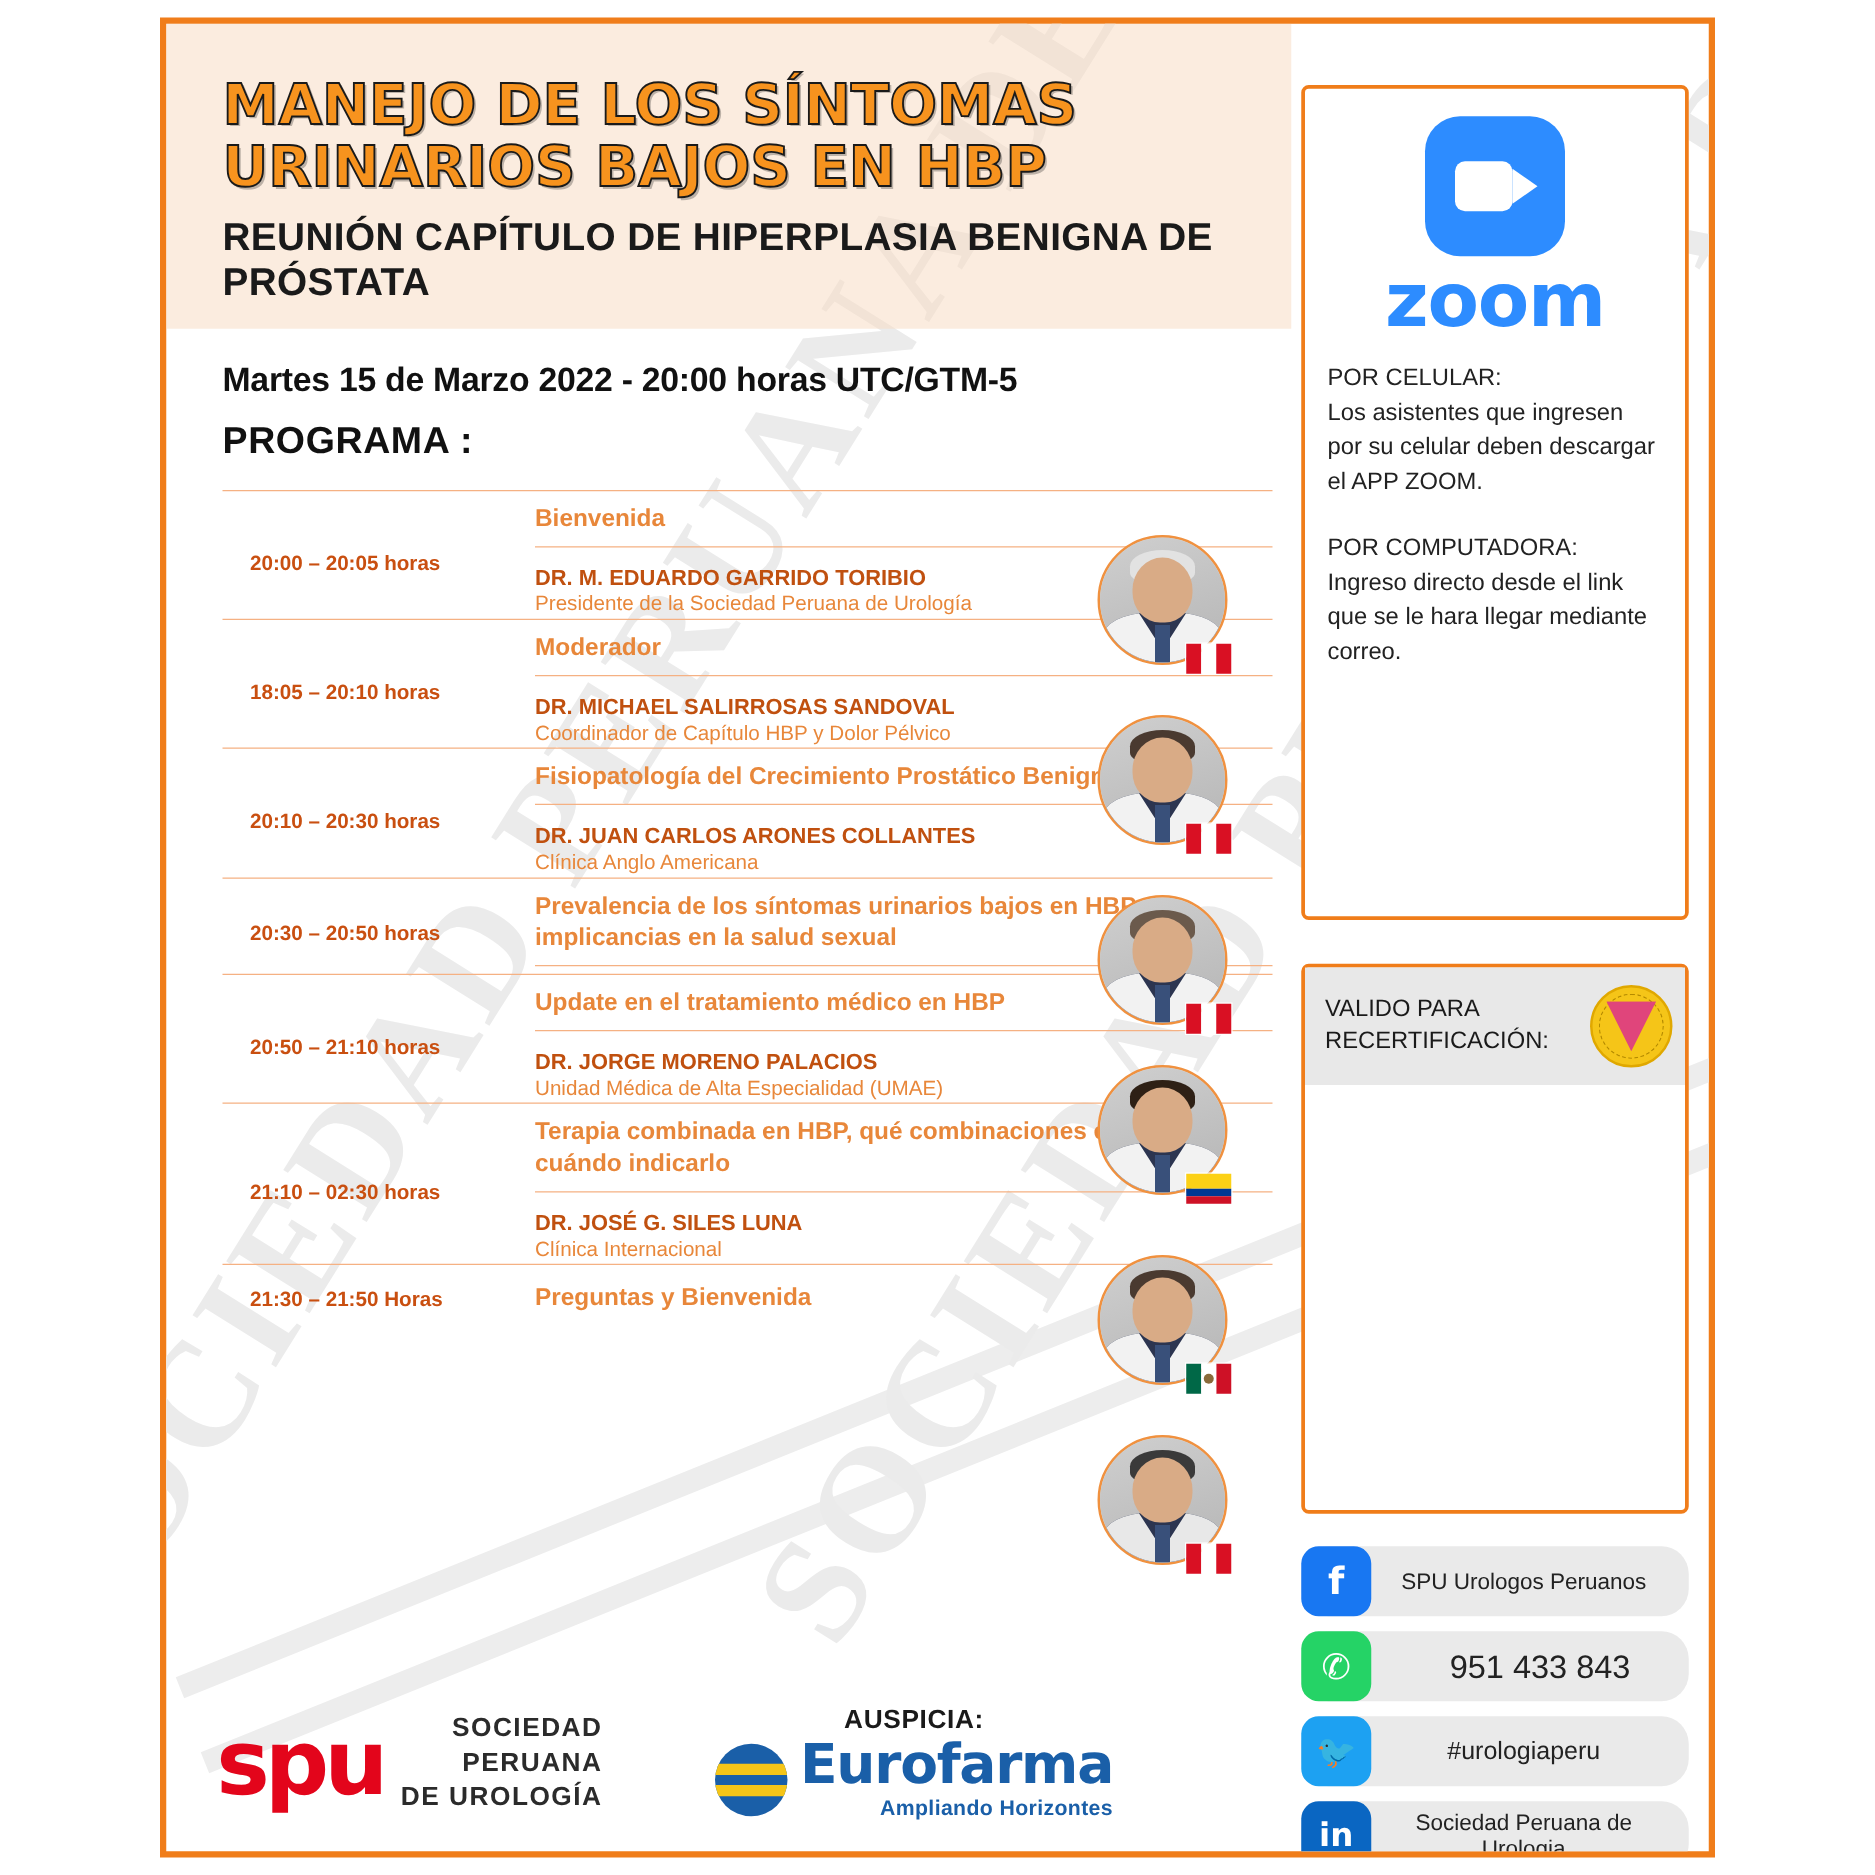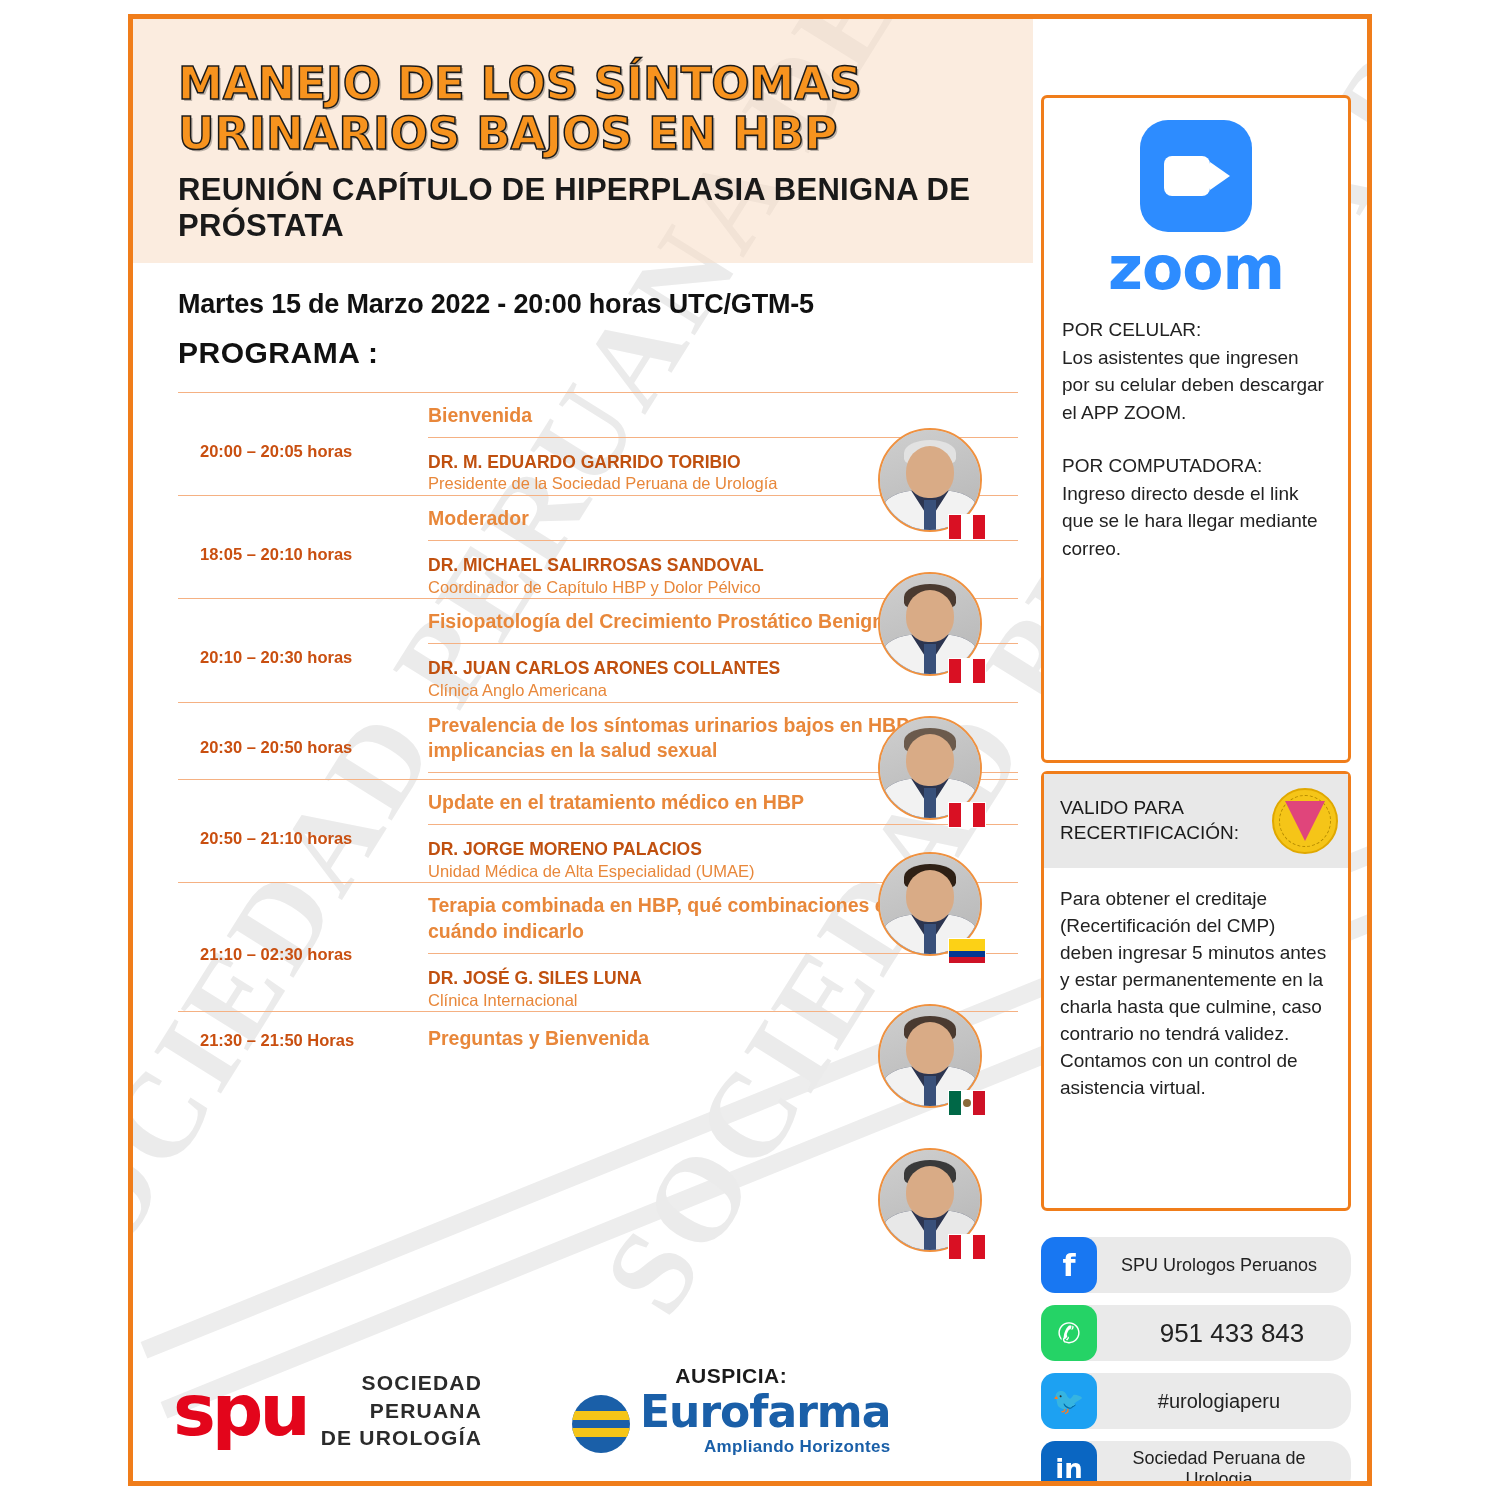--- a/index.html
+++ b/index.html
@@ -289,21 +289,21 @@
     font-size: 17px; font-weight: bold; color: #1a5fa8;
     letter-spacing: 0.3px; margin-top: 3px; text-align: right;
   }
   .zoom-box {
     border: 3px solid #f07d1a;
     border-radius: 6px;
     padding: 22px 18px 26px 18px;
     background: #fff;
     width: 310px;
     position: absolute;
-    right: 16px; top: 76px;
+    right: 16px; top: 49px;
     min-height: 668px;
   }
   .zoom-logo-wrap { text-align: center; margin-bottom: 18px; }
   .zoom-cam {
     width: 112px; height: 112px;
     border-radius: 28px;
     background: #2d8cff;
     margin: 0 auto 6px auto;
     position: relative;
   }
@@ -653,21 +653,20 @@
     </div>
 
     <div class="recert-box">
       <div class="recert-head">
         <div class="recert-head-text">VALIDO PARA RECERTIFICACIÓN:</div>
         <div class="cmp-seal">
           <div class="ring"></div>
           <div class="inner"></div>
         </div>
       </div>
-      <div class="recert-body">Para obtener el creditaje (Recertificación del CMP) deben ingresar 5 minutos antes y estar permanentemente en la charla hasta que culmine, caso contrario no tendrá validez. Contamos con un control de asistencia virtual.</div>
     </div>
 
     <div class="social">
       <div class="social-row">
         <div class="social-icon ic-fb">f</div>
         <div class="social-text small">SPU Urologos Peruanos</div>
       </div>
       <div class="social-row">
         <div class="social-icon ic-wa">✆</div>
         <div class="social-text big">951 433 843</div>

